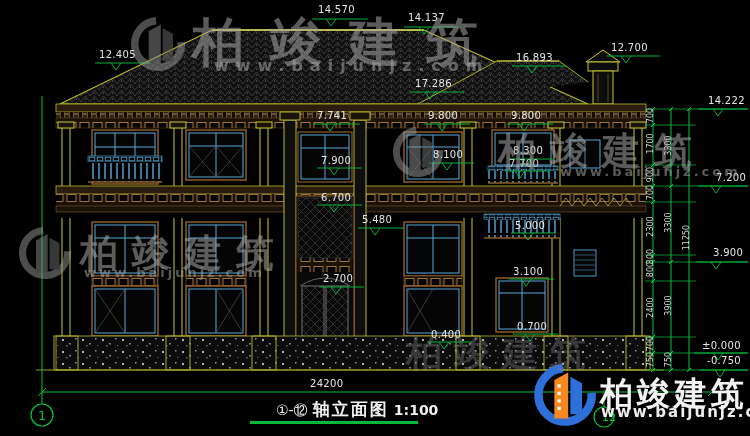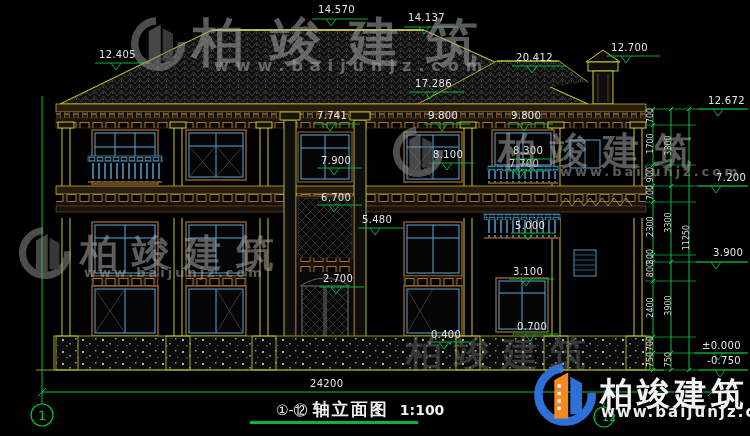--- a/index.html
+++ b/index.html
@@ -16,21 +16,21 @@
   .wm.big{font-size:52px;letter-spacing:26px;}
   .wm.url1{font-size:16px;letter-spacing:7px;}
   .wm.mid{font-size:38px;letter-spacing:14px;}
   .wm.url2{font-size:13px;letter-spacing:3px;}
   .wm.faint{color:rgba(150,150,150,.32);font-size:36px;letter-spacing:12px;}
   .wm.bright{color:#f2f2f2;font-size:33px;letter-spacing:4px;text-shadow:0 0 2px #000;z-index:9;}
   .wm.url3{color:#ededed;font-size:15px;letter-spacing:2px;z-index:9;}
   .title{position:absolute;left:248px;top:398px;color:#f0f0f0;z-index:6;white-space:nowrap;}
   .title .ax{font-size:14px;margin-left:28px;}
   .title .nm{font-size:17px;font-weight:bold;letter-spacing:2px;text-align:center;}
-  .title .sc{font-size:14px;font-weight:bold;margin-left:6px;}
+  .title .sc{font-size:14px;font-weight:bold;}
   .title-underline{position:absolute;left:250px;top:421px;width:168px;height:3px;
                    background:#00b838;z-index:6;}
 </style>
 </head>
 <body>
 
 <div class="canvas">
 
 <svg width="750" height="436" viewBox="0 0 750 436">
   <defs>
@@ -376,24 +376,24 @@
   <use href="#wmlogo-g" x="130" y="16" width="56" height="56" opacity="0.5"></use>
   <use href="#wmlogo-g" x="392" y="126" width="52" height="52" opacity="0.5"></use>
   <use href="#wmlogo-g" x="18" y="226" width="54" height="54" opacity="0.5"></use>
 
   <use href="#wmlogo" x="533" y="363" width="64" height="64"></use>
 </svg>
 
   <div class="lbl" style="left:318px;top:5px">14.570</div>
   <div class="lbl" style="left:408px;top:13px">14.137</div>
   <div class="lbl" style="left:99px;top:50px">12.405</div>
-  <div class="lbl" style="left:516px;top:53px">20.412</div>
+  <div class="lbl" style="left:516px;top:53px">16.893</div>
   <div class="lbl" style="left:611px;top:43px">12.700</div>
   <div class="lbl" style="left:415px;top:79px">17.286</div>
-  <div class="lbl" style="left:708px;top:96px">12.672</div>
+  <div class="lbl" style="left:708px;top:96px">14.222</div>
   <div class="lbl" style="left:317px;top:111px">7.741</div>
   <div class="lbl" style="left:428px;top:111px">9.800</div>
   <div class="lbl" style="left:511px;top:111px">9.800</div>
   <div class="lbl" style="left:513px;top:146px">8.300</div>
   <div class="lbl" style="left:433px;top:150px">8.100</div>
   <div class="lbl" style="left:321px;top:156px">7.900</div>
   <div class="lbl sm" style="left:509px;top:159px">7.700</div>
   <div class="lbl" style="left:716px;top:173px">7.200</div>
   <div class="lbl" style="left:321px;top:193px">6.700</div>
   <div class="lbl" style="left:362px;top:215px">5.480</div>

